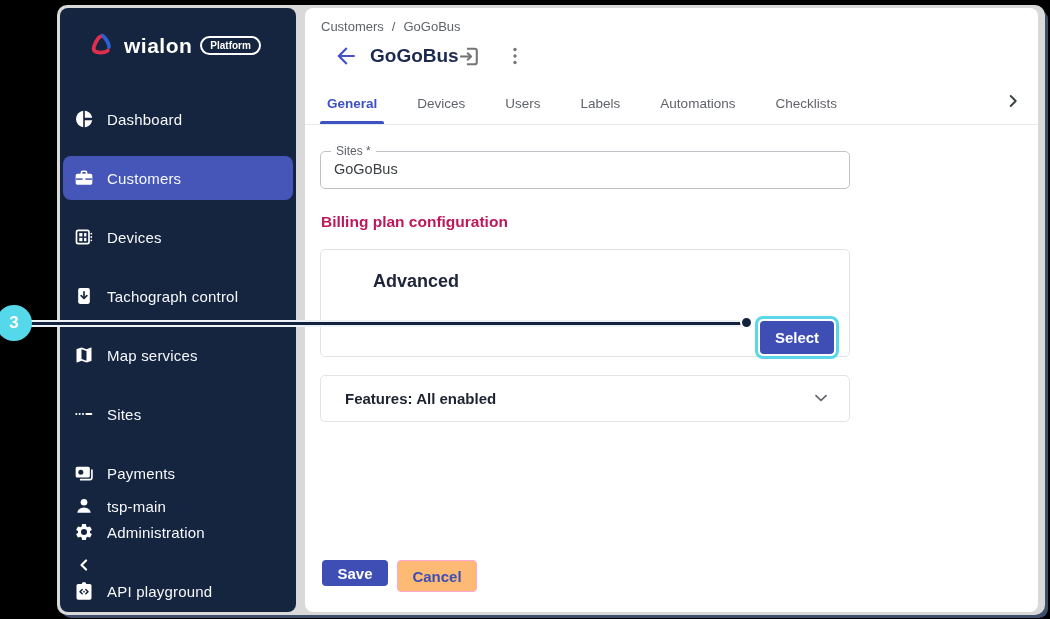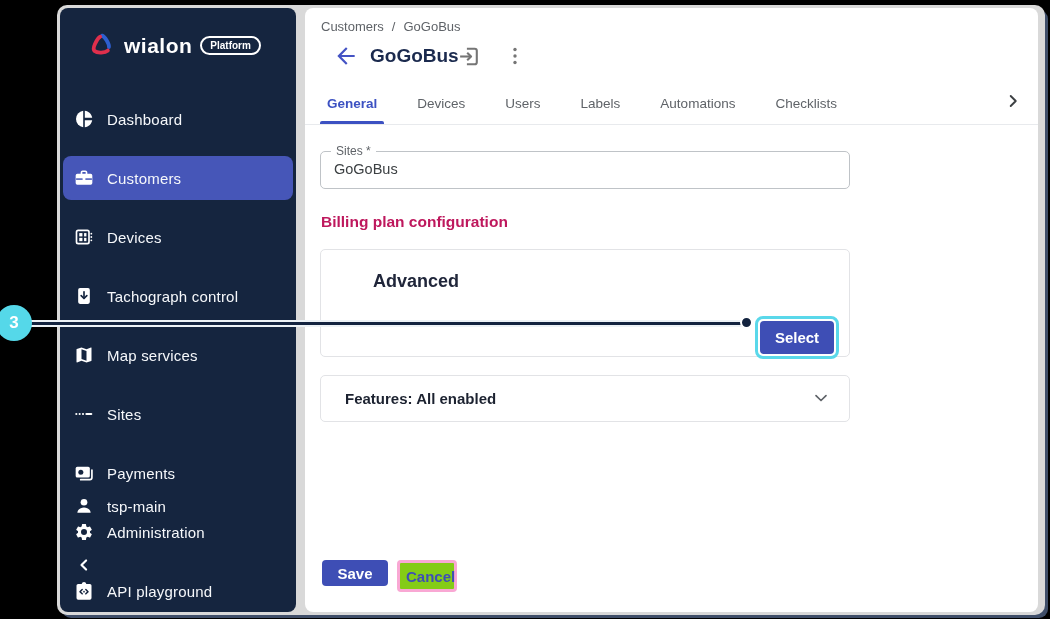--- a/index.html
+++ b/index.html
@@ -64,22 +64,22 @@
   .select-btn{display:block;width:74px;height:33px;background:#3e4eb5;color:#fff;border:none;
     border-radius:4px;font-size:15px;font-weight:bold;font-family:inherit;cursor:pointer;}
 
   .features-card{top:367px;width:528px;height:45px;cursor:pointer;}
   .features-label{position:absolute;left:24px;top:0;line-height:45px;font-size:15px;
     font-weight:bold;color:#1c2230;}
   .features-chevron{position:absolute;right:18px;top:12px;width:20px;height:20px;}
 
   .save-btn{position:absolute;left:17px;top:552px;width:66px;height:26px;background:#3e4eb5;
     color:#fff;border:none;border-radius:4px;font-size:15px;font-weight:bold;font-family:inherit;cursor:pointer;}
-  .cancel-btn{position:absolute;left:92px;top:552px;width:60px;height:32px;background:#84cc16;
-    color:#3e4eb5;border:3px solid #f9a8d4;border-radius:4px;font-size:15px;font-weight:bold;
+  .cancel-btn{position:absolute;left:92px;top:552px;width:80px;height:32px;background:#fdba74;
+    color:#3e4eb5;border:1px solid #f9a8d4;border-radius:4px;font-size:15px;font-weight:bold;
     font-family:inherit;cursor:pointer;}
 
   
   .anno-line{position:absolute;left:26px;top:320px;width:716px;height:3px;background:#13233f;
     border-top:2px solid #edf2f6;border-bottom:2px solid #edf2f6;z-index:60;pointer-events:none;}
   .anno-dot{position:absolute;left:740px;top:316px;width:9px;height:9px;border-radius:50%;
     background:#13233f;border:2px solid #fff;z-index:61;pointer-events:none;}
   .anno-badge{position:absolute;left:-4px;top:305px;width:36px;height:36px;border-radius:50%;
     background:#55d8e9;color:#fff;font-size:17px;font-weight:bold;display:flex;align-items:center;
     justify-content:center;z-index:62;}

